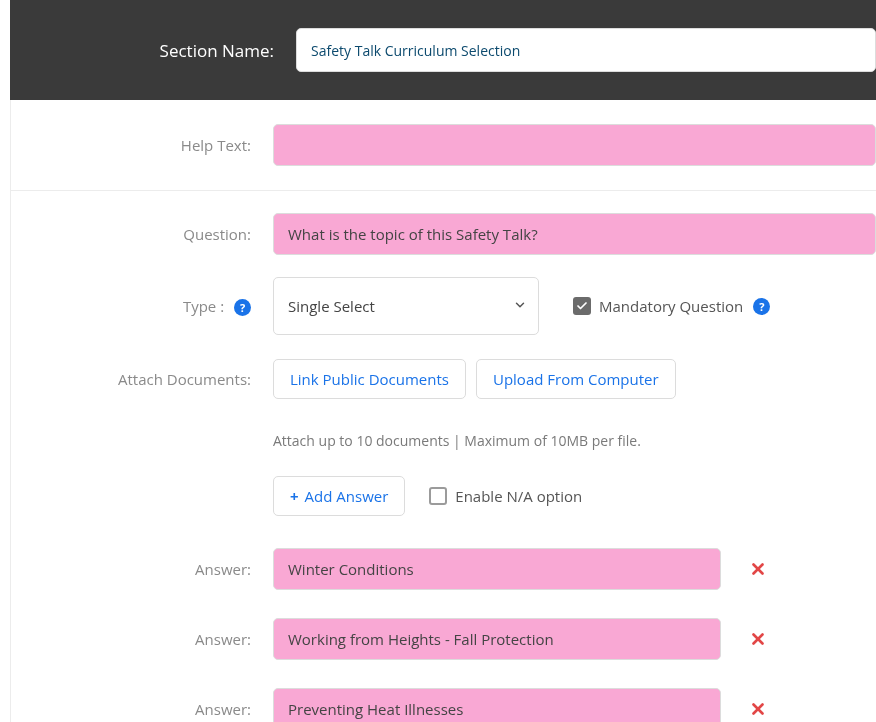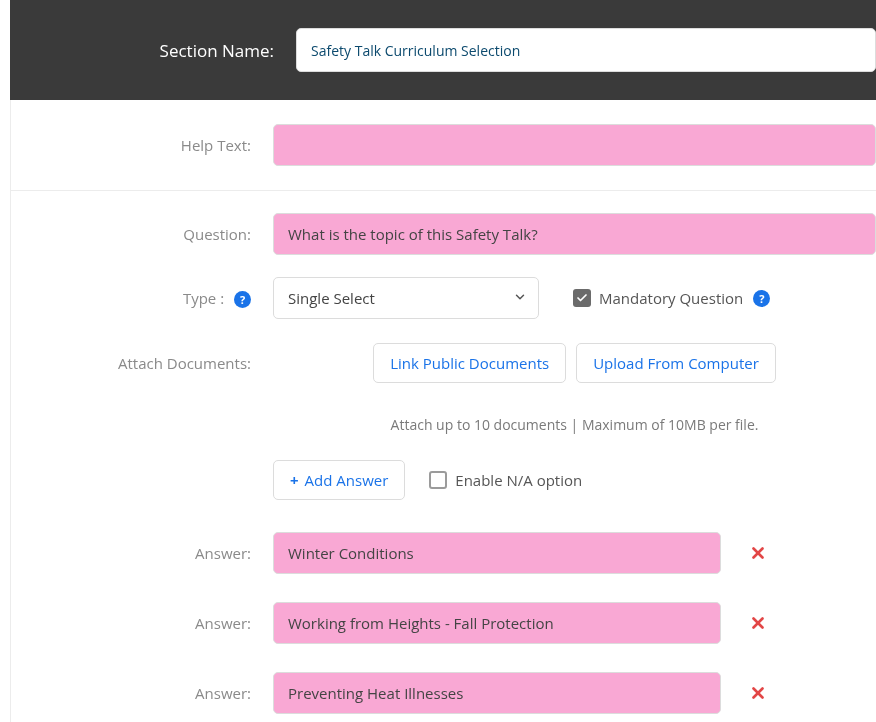--- a/index.html
+++ b/index.html
@@ -70,21 +70,21 @@
   }
   input.text-input.wide { width: 100%; }
   input.answer { width: 448px; }
   .select-box {
     position: relative;
     display: inline-block;
   }
   .select-box select {
     appearance: none;
     -webkit-appearance: none;
-    height: 42px;
+    height: 58px;
     width: 266px;
     border: 1px solid #dcdcdc;
     border-radius: 5px;
     background: #fff;
     padding: 0 36px 0 14px;
     font-size: 15px;
     color: #444;
     font-family: inherit;
   }
   .select-box .chev {
@@ -150,21 +150,21 @@
     font-weight: bold;
     margin-left: 18px;
     cursor: pointer;
     display: inline-flex;
   }
   .plus { font-weight: bold; }
   .row.question-row { padding-top: 22px; padding-bottom: 10px; }
   .row.type-row { padding: 12px 0; }
   .row.attach-row { padding: 12px 0 2px 0; align-items: flex-start; }
   .row.attach-row .label-col { padding-top: 10px; }
-  .attach-col { display: flex; flex-direction: column; }
+  .attach-col { display: flex; flex-direction: row; }
   .attach-btns { display: flex; gap: 10px; }
   .row.addanswer-row { padding: 14px 0 18px 0; }
   .row.answer-row { padding: 14px 0; }
   .row.answer-row .label-col { color: #8a8a8a; }
 </style>
 </head>
 <body>
 
 <div class="dark-header">
   <div class="label-col">Section Name:</div>

